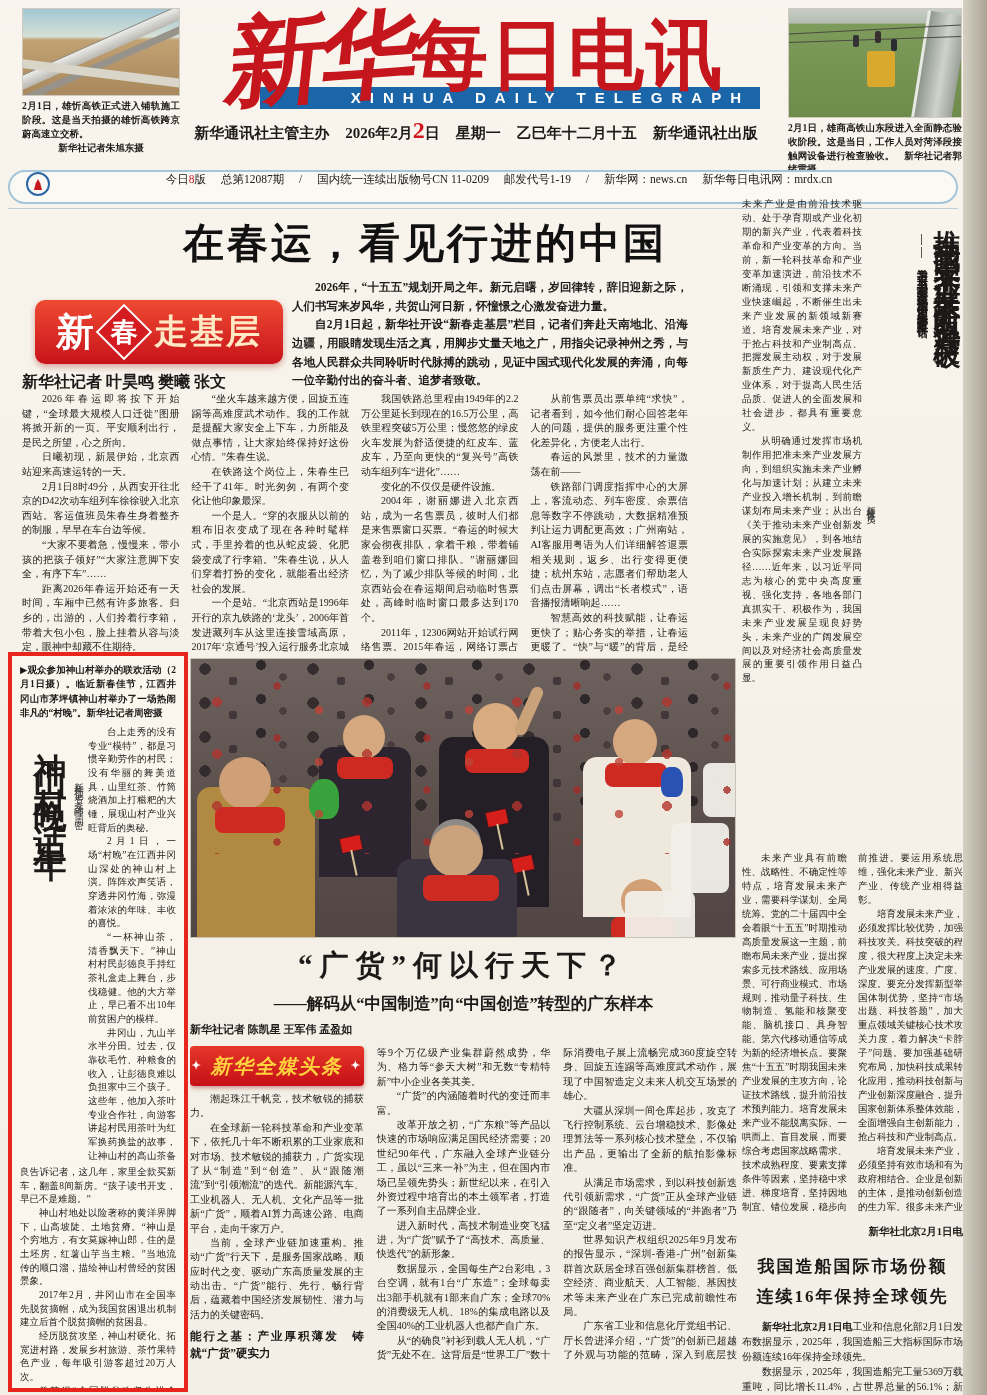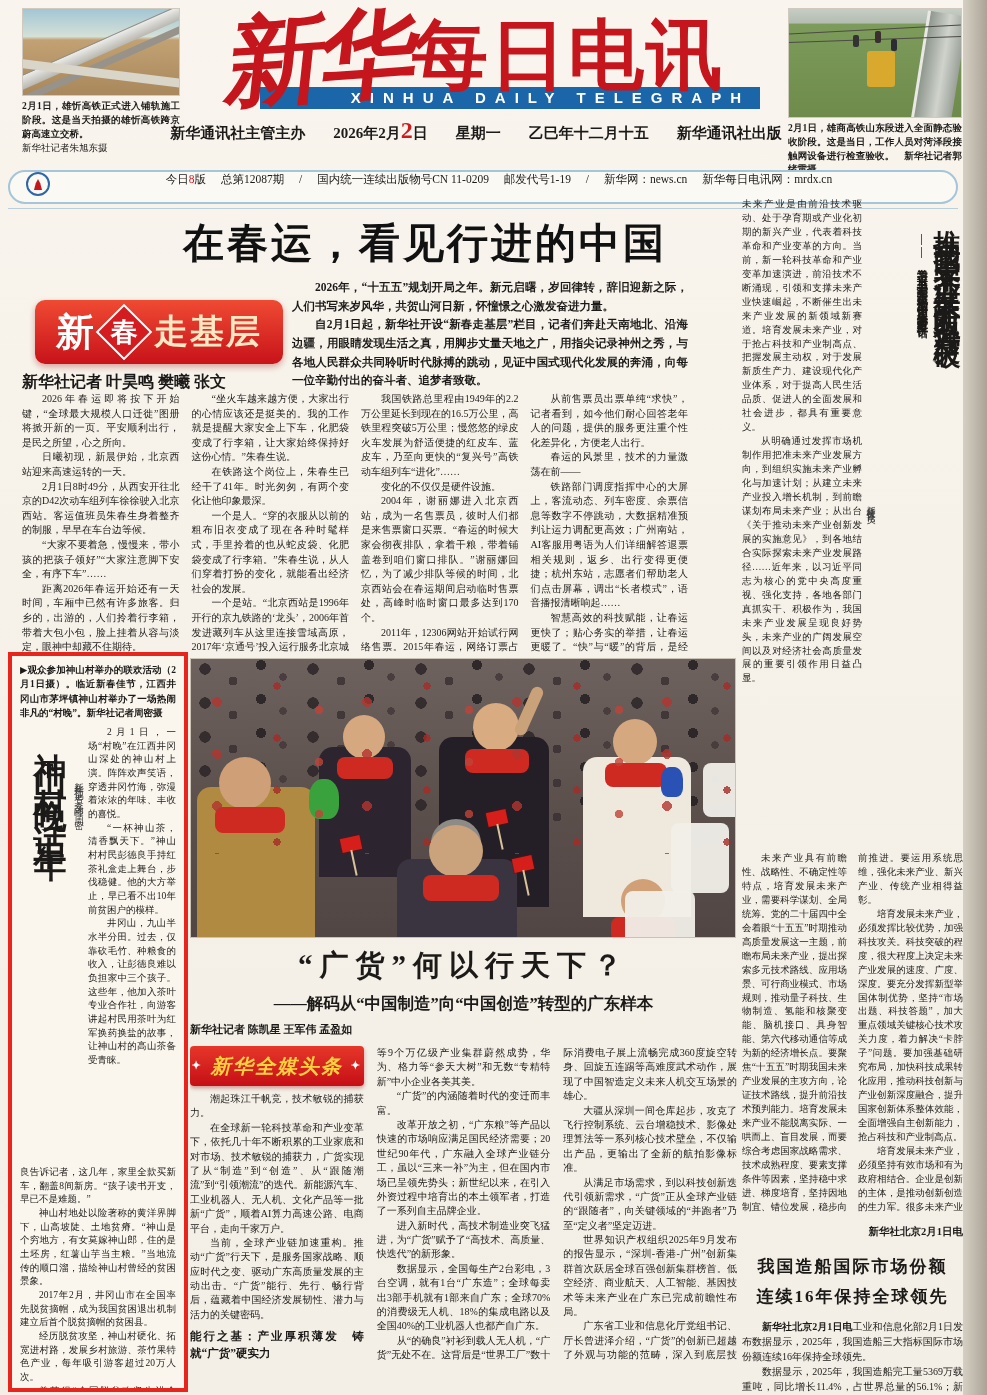--- a/index.html
+++ b/index.html
@@ -11,29 +11,29 @@
   p { margin:0; }
   .jt { text-align:justify; }
   .indent p { text-indent:2em; }
   .no-first-indent p:first-child { text-indent:0; }
 
   
   .photo-box { font-size:9.5px; line-height:1.45; font-weight:700; }
   .photo-art { position:relative; overflow:hidden; border:1px solid #cfcabd; background:#cdd5cc; }
   .cap { margin-top:4px; text-align:justify; }
   .credit { font-weight:900; }
-  .credit-line { font-weight:400; margin-top:1px; }
+  .credit-line { text-align:center; font-weight:700; margin-top:1px; }
 
   .mast-title { line-height:.9; color:#c4161c; white-space:nowrap; }
   .mast-script { display:inline-block; font-size:98px; font-weight:900; transform:skewX(-10deg) rotate(-4deg); letter-spacing:-6px; }
   .mast-print  { display:inline-block; font-size:76px; font-weight:900; letter-spacing:2px; vertical-align:10px; }
   .en-bar { margin:-15px 0 0 74px; width:500px; height:22px; background:#1a66a8; color:#fff;
             font-family:"Liberation Sans",sans-serif; font-size:15px; font-weight:700;
             letter-spacing:9px; text-align:right; line-height:22px; padding-right:10px; }
-  .pub-line { margin-top:8px; display:flex; justify-content:center; align-items:baseline; gap:28px;
+  .pub-line { margin-top:8px; display:flex; justify-content:center; align-items:baseline; gap:16px;
               font-size:15px; font-weight:800; white-space:nowrap; }
   .date-day { color:#d0191e; font-size:24px; font-weight:900; }
 
   .info-bar { display:flex; align-items:flex-start; gap:8px; border:2px solid #a4c5da; border-radius:18px;
               background:#fbf9f4; font-size:11.5px; padding:0 16px; white-space:nowrap; }
   .info-bar .seg { margin:0 6px; }
   .logo { width:24px; height:24px; border:2px solid #2f66a8; border-radius:50%; position:relative; flex:none; }
   .logo::before { content:''; position:absolute; left:6px; right:6px; top:5px; bottom:4px;
                   background:#c4161c; clip-path:polygon(50% 0,78% 38%,100% 100%,0 100%,22% 38%); }
   .red { color:#d0191e; }
@@ -199,21 +199,21 @@
   <div class="abs cols4 jt indent" style="left:22px;top:392px;width:666px;height:263px;">
     <div>
         <p>2026年春运即将按下开始键，“全球最大规模人口迁徙”图册将掀开新的一页。平安顺利出行，是民之所望，心之所向。</p>
         <p>日曦初现，新晨伊始，北京西站迎来高速运转的一天。</p>
         <p>2月1日8时49分，从西安开往北京的D42次动车组列车徐徐驶入北京西站。客运值班员朱春生身着整齐的制服，早早在车台边等候。</p>
         <p>“大家不要着急，慢慢来，带小孩的把孩子领好”“大家注意脚下安全，有序下车”……</p>
         <p>距离2026年春运开始还有一天时间，车厢中已然有许多旅客。归乡的，出游的，人们拎着行李箱，带着大包小包，脸上挂着从容与淡定，眼神中却藏不住期待。</p>
         <p>天气严寒，而朱春生忙得热火朝天：帮老人拎行李，回应旅客的问询，提醒小朋友不要在站台上奔跑打闹……忙碌的身影四处不停，脸上的笑容始终不变。</p>
       </div>
     <div>
-        <p>“坐火车越来越方便，大家出行的心情应该还是挺美的。我的工作就是提醒大家安全上下车，化肥袋变成了行李箱，让大家始终保持好这份心情。”朱春生说。</p>
+        <p>“坐火车越来越方便，回旋五连踢等高难度武术动作。我的工作就是提醒大家安全上下车，力所能及做点事情，让大家始终保持好这份心情。”朱春生说。</p>
         <p>在铁路这个岗位上，朱春生已经干了41年。时光匆匆，有两个变化让他印象最深。</p>
         <p>一个是人。“穿的衣服从以前的粗布旧衣变成了现在各种时髦样式，手里拎着的也从蛇皮袋、化肥袋变成了行李箱。”朱春生说，从人们穿着打扮的变化，就能看出经济社会的发展。</p>
         <p>一个是站。“北京西站是1996年开行的京九铁路的‘龙头’，2006年首发进藏列车从这里连接雪域高原，2017年‘京通号’投入运行服务北京城市副中心建设，2020年京雄城际全线通车……”朱春生如数家珍。</p>
       </div>
     <div>
         <p>我国铁路总里程由1949年的2.2万公里延长到现在的16.5万公里，高铁里程突破5万公里；慢悠悠的绿皮火车发展为舒适便捷的红皮车、蓝皮车，乃至向更快的“复兴号”高铁动车组列车“进化”……</p>
         <p>变化的不仅仅是硬件设施。</p>
         <p>2004年，谢丽娜进入北京西站，成为一名售票员，彼时人们都是来售票窗口买票。“春运的时候大家会彻夜排队，拿着干粮，带着铺盖卷到咱们窗口排队。”谢丽娜回忆，为了减少排队等候的时间，北京西站会在春运期间启动临时售票处，高峰时临时窗口最多达到170个。</p>
         <p>2011年，12306网站开始试行网络售票。2015年春运，网络订票占比高达78%，2026年春运，这个比例更是超过了90%。</p>
       </div>
@@ -256,20 +256,21 @@
     <div class="chair" style="right:40px;bottom:-8px;width:70px;height:54px;"></div>
     <div class="chair" style="right:-8px;bottom:120px;width:40px;height:54px;"></div>
   </div>
 
   <div class="abs shenshan" style="left:8px;top:652px;width:180px;height:740px;">
     <p class="ss-caption"><span>▶观众参加神山村举办的联欢活动（2月1日摄）。临近新春佳节，江西井冈山市茅坪镇神山村举办了一场热闹非凡的“村晚”。</span><span class="credit">新华社记者周密摄</span></p>
     <div class="ss-row">
       <div class="ss-title">神山『村晚』话丰年</div>
       <div class="ss-byline">新华社记者 李劲峰 周密</div>
       <div class="ss-coltext jt indent">
+          <p>台上走秀的没有专业“模特”，都是习惯辛勤劳作的村民；没有华丽的舞美道具，山里红茶、竹筒烧酒加上打糍粑的大锤，展现山村产业兴旺背后的奥秘。</p>
           <p>2月1日，一场“村晚”在江西井冈山深处的神山村上演。阵阵欢声笑语，穿透井冈竹海，弥漫着浓浓的年味、丰收的喜悦。</p>
           <p>“一杯神山茶，清香飘天下。”神山村村民彭德良手持红茶礼盒走上舞台，步伐稳健。他的大方举止，早已看不出10年前贫困户的模样。</p>
           <p>井冈山，九山半水半分田。过去，仅靠砍毛竹、种粮食的收入，让彭德良难以负担家中三个孩子。这些年，他加入茶叶专业合作社，向游客讲起村民用茶叶为红军换药换盐的故事，让神山村的高山茶备受青睐。</p>
         </div>
     </div>
     <div class="ss-rest jt indent no-first-indent">
         <p>良告诉记者，这几年，家里全款买新车，翻盖8间新房。“孩子读书开支，早已不是难题。”</p>
         <p>神山村地处以险著称的黄洋界脚下，山高坡陡、土地贫瘠。“神山是个穷地方，有女莫嫁神山郎，住的是土坯房，红薯山芋当主粮。”当地流传的顺口溜，描绘神山村曾经的贫困景象。</p>
         <p>2017年2月，井冈山市在全国率先脱贫摘帽，成为我国贫困退出机制建立后首个脱贫摘帽的贫困县。</p>
         <p>经历脱贫攻坚，神山村硬化、拓宽进村路，发展乡村旅游、茶竹果特色产业，每年吸引游客超过20万人次。</p>

